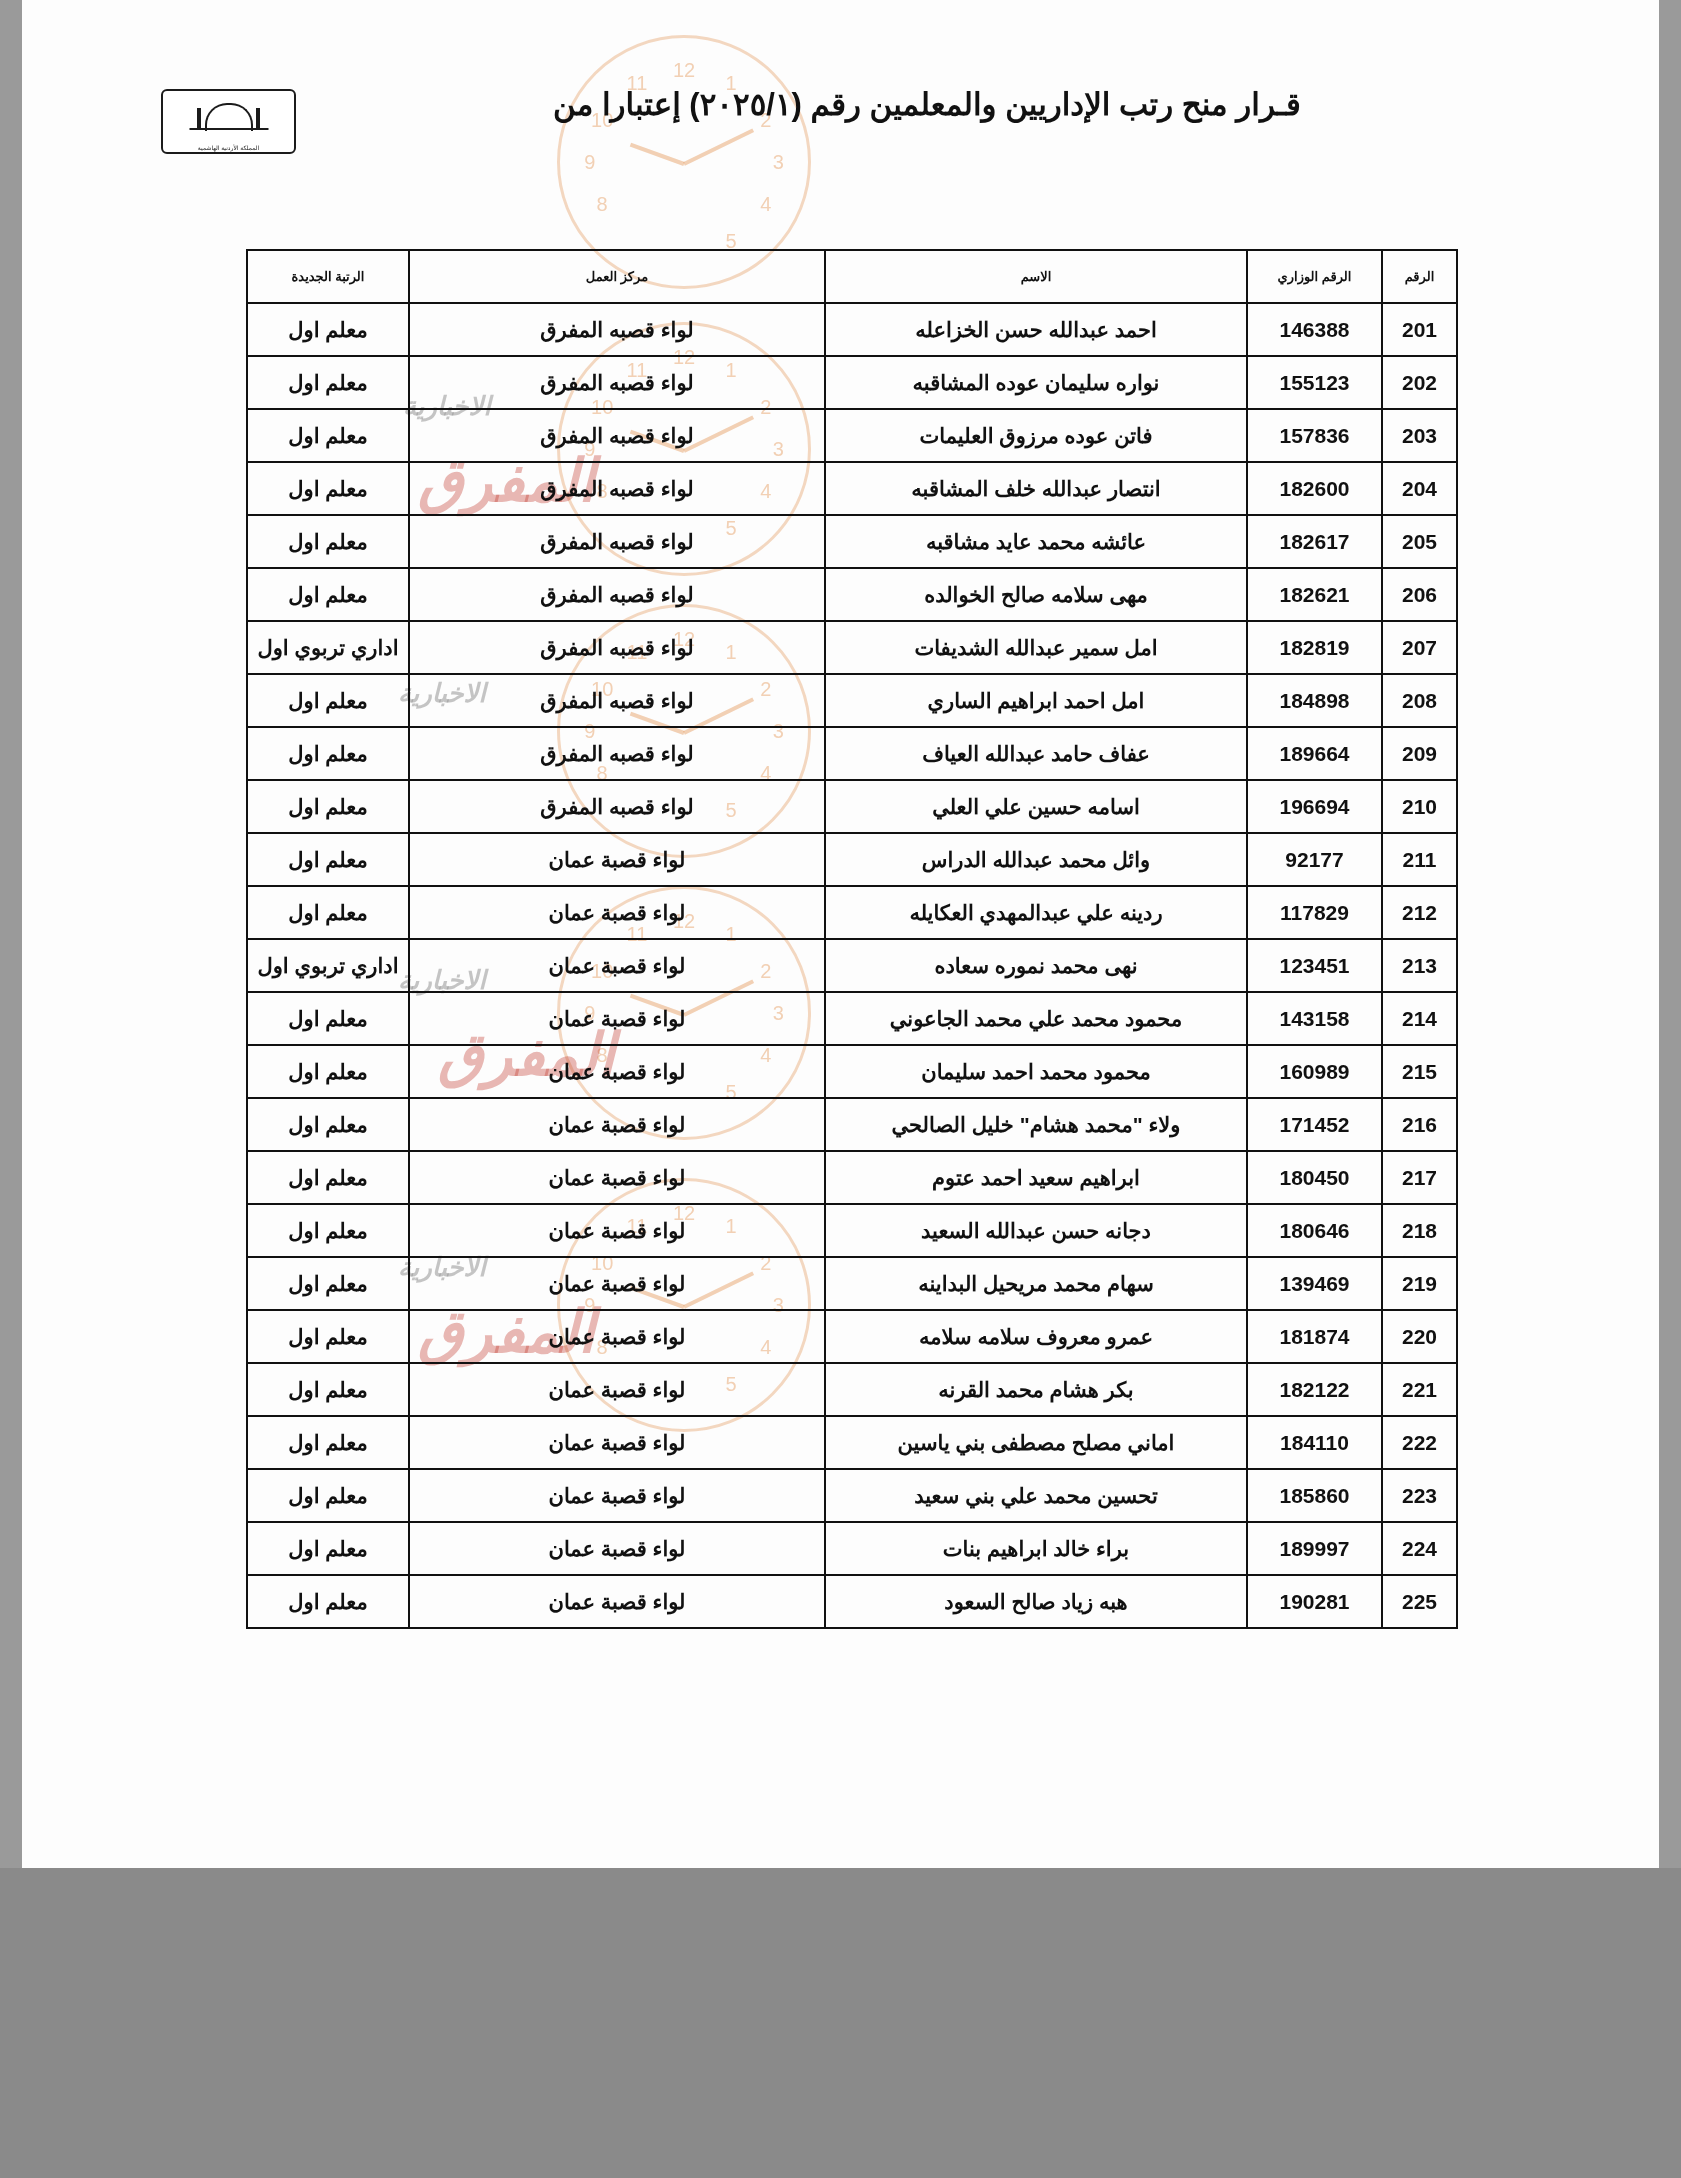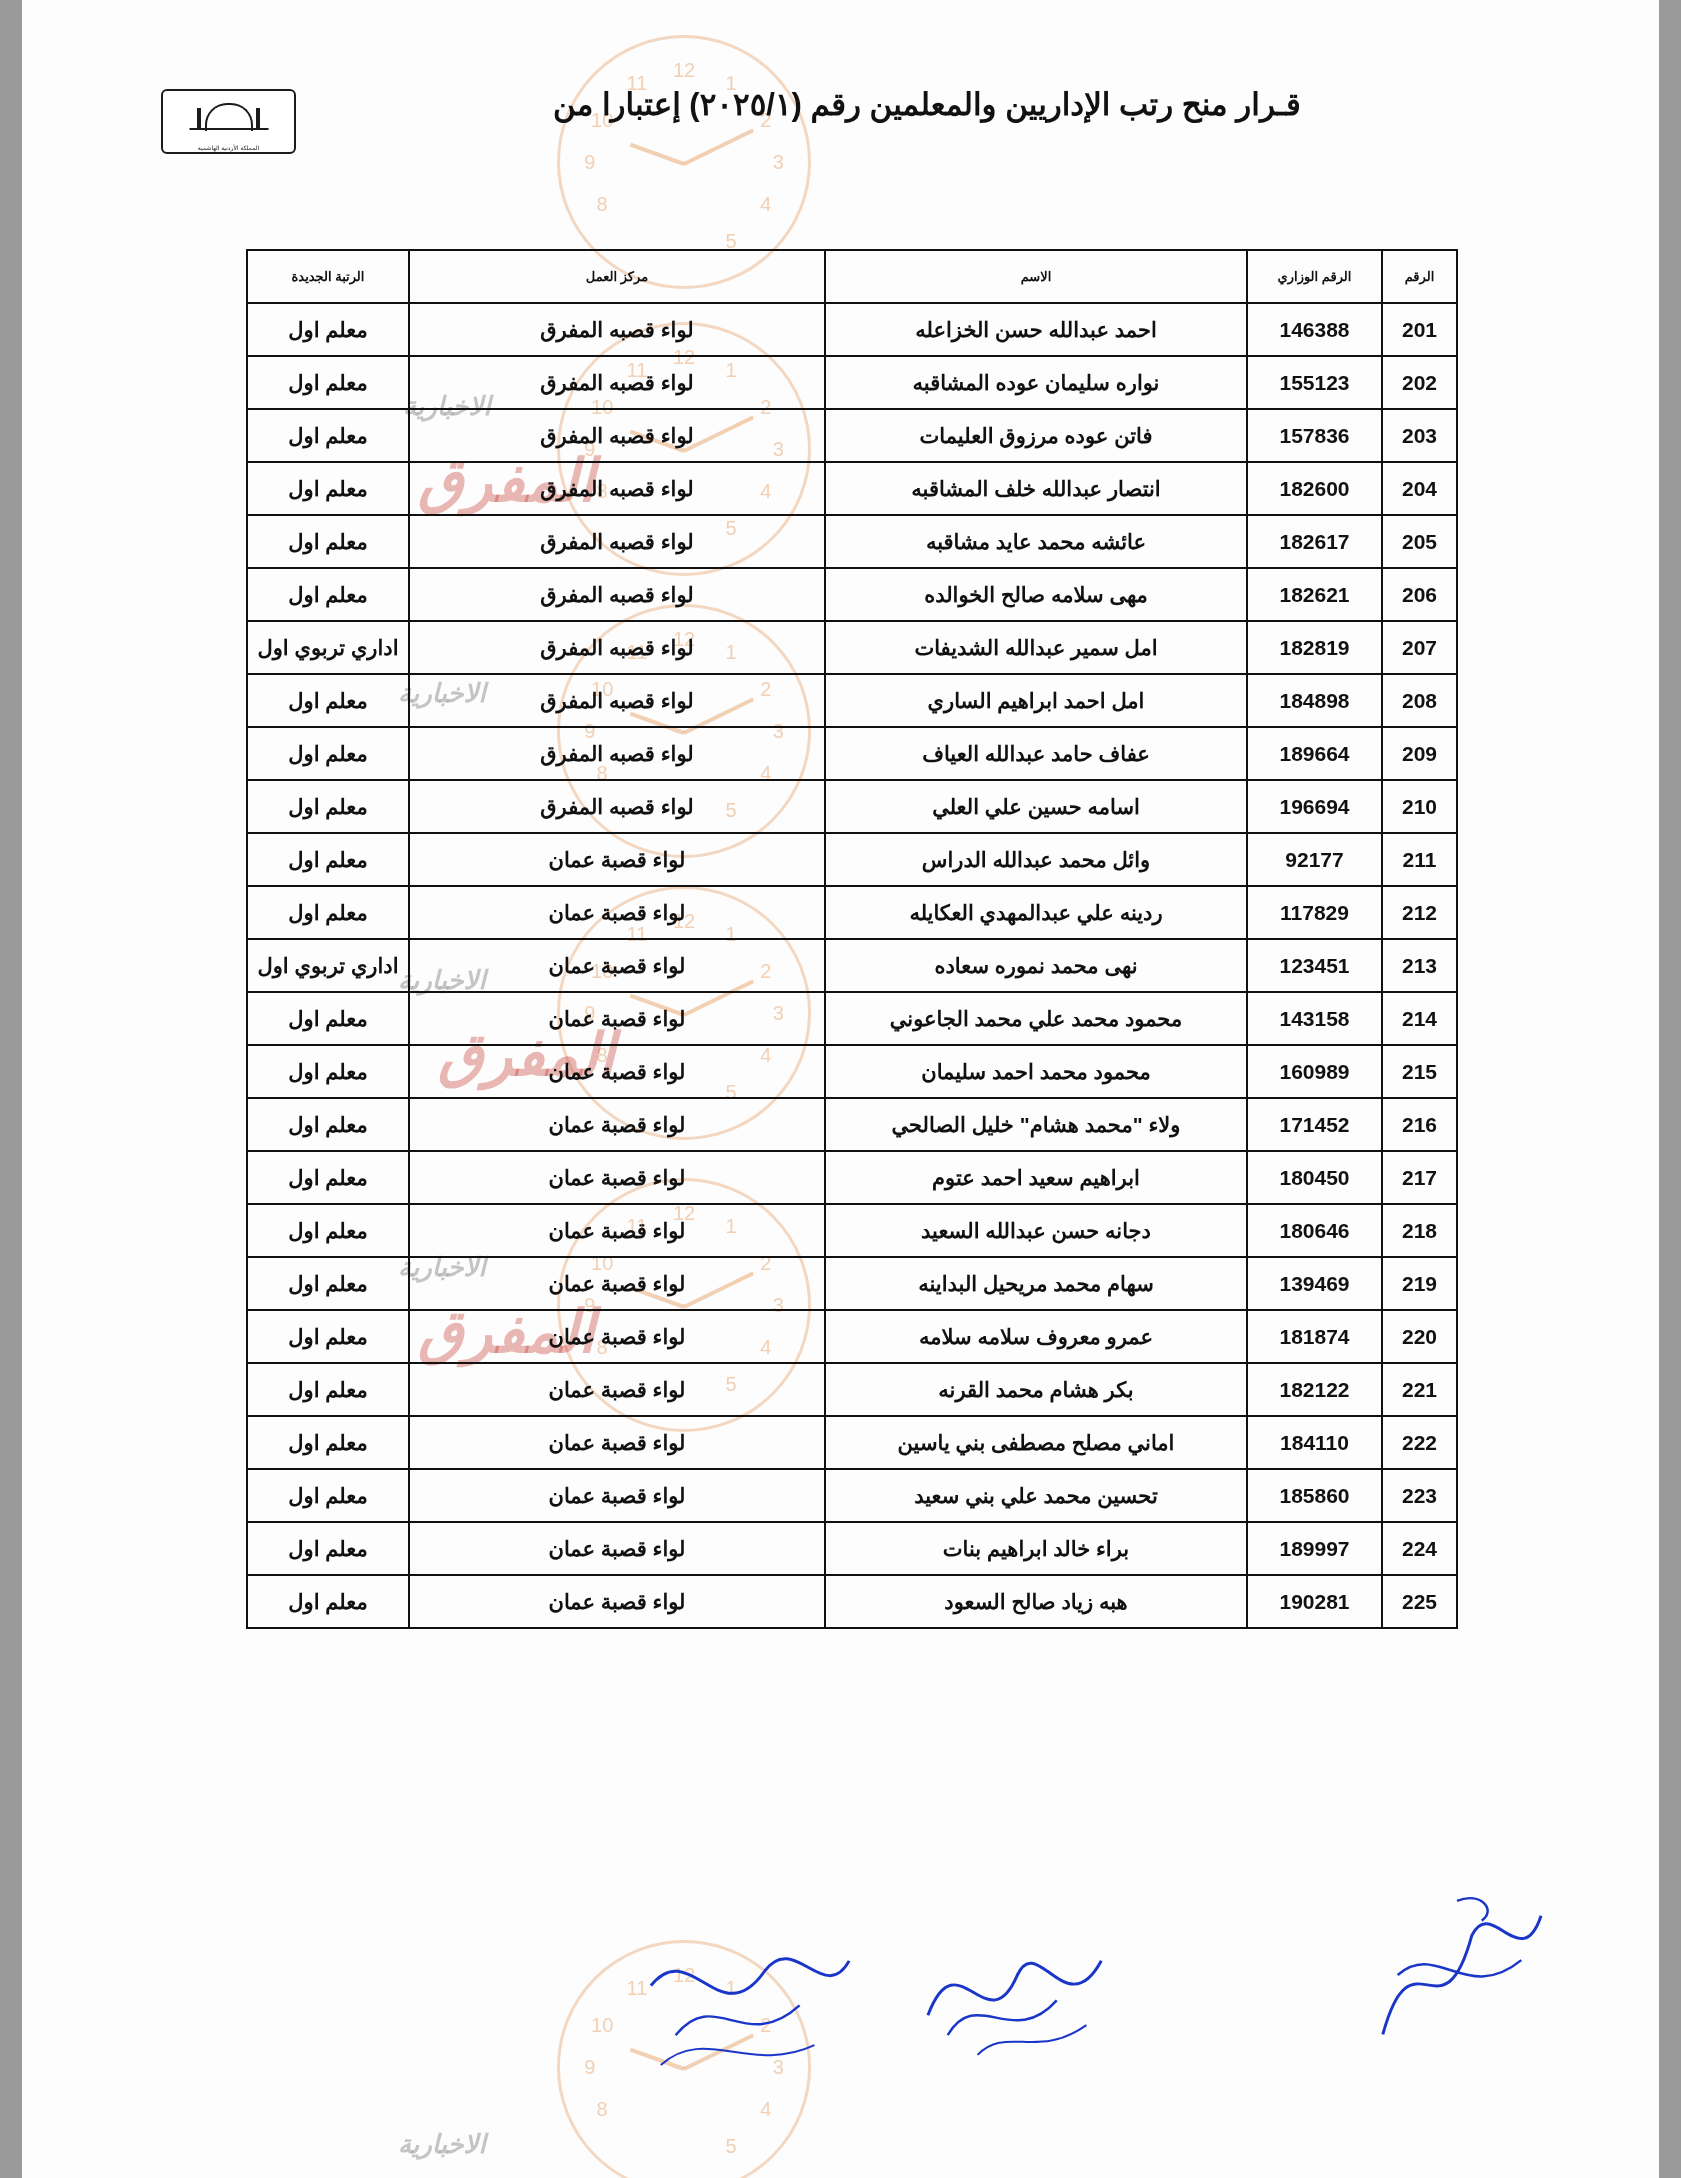--- a/index.html
+++ b/index.html
@@ -3,21 +3,21 @@
 <meta charset="utf-8">
 <style>
   html, body {
     margin: 0;
     padding: 0;
     background: #8a8a8a;
   }
   .page {
     position: relative;
     width: 1681px;
-    height: 2178px;
+    height: 1868px;
     background: #ffffff;
     margin: 0 auto;
     overflow: hidden;
     font-family: "Liberation Sans", sans-serif;
   }
   
   .page::before {
     content: "";
     position: absolute;
     top: 0; left: 0;

